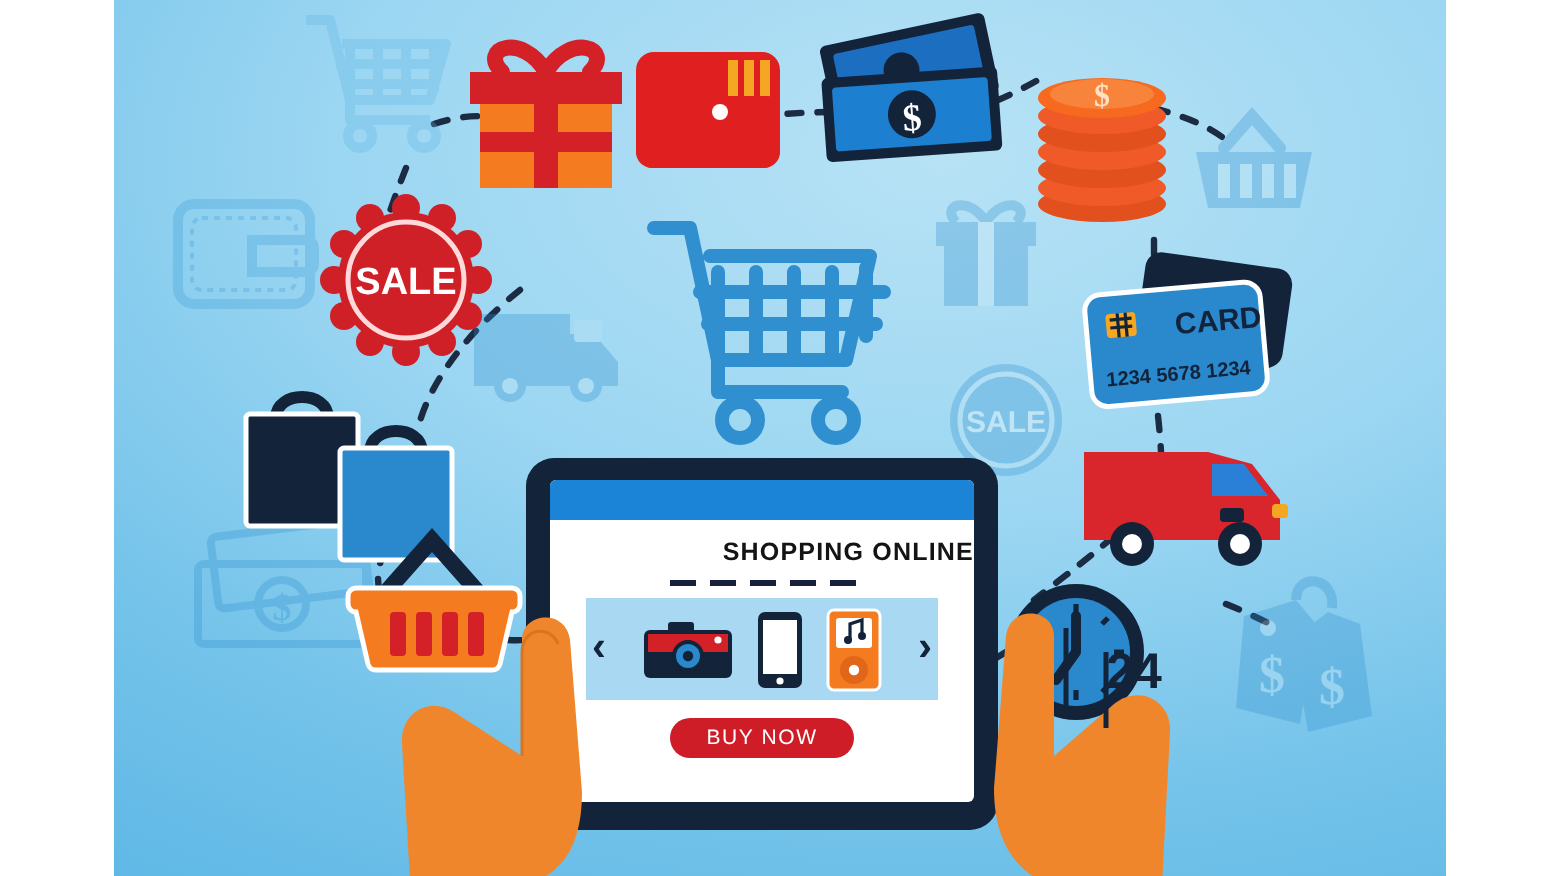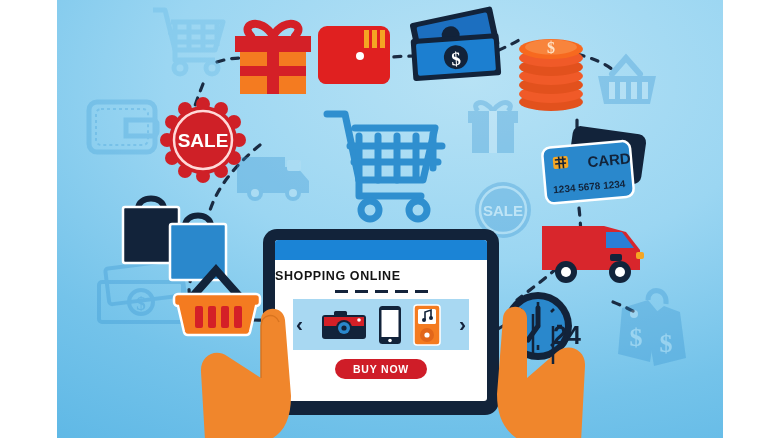--- a/index.html
+++ b/index.html
@@ -14,28 +14,28 @@
   #links{position:absolute;left:0;top:0;width:666px;height:438px;}
 
   
   .ghost{opacity:.30;}
 
   
   #tablet{position:absolute;left:206px;top:229px;width:236px;height:186px;}
   .tab-body{position:absolute;inset:0;background:#12233a;border-radius:14px;}
   .tab-screen{position:absolute;left:12px;top:11px;right:12px;bottom:14px;background:#ffffff;border-radius:3px;overflow:hidden;}
   .tab-topbar{height:20px;background:#1b84d6;}
-  .shop-title{text-align:left;font-weight:bold;color:#141414;font-size:12.5px;letter-spacing:.6px;margin-top:9px;}
+  .shop-title{text-align:right;font-weight:bold;color:#141414;font-size:12.5px;letter-spacing:.6px;margin-top:9px;}
   .dashrow{display:flex;justify-content:center;gap:7px;margin-top:7px;}
   .dashrow i{display:block;width:13px;height:3px;background:#14233b;}
   .carousel{position:relative;margin:6px 18px 0 18px;height:51px;background:#a8d8f2;display:flex;align-items:center;justify-content:center;gap:11px;}
   .arrow{position:absolute;top:14px;font-size:21px;color:#14233b;font-weight:bold;line-height:1;}
   .arrow.l{left:3px;} .arrow.r{right:3px;}
   .buynow{margin:9px auto 0 auto;width:92px;height:20px;background:#cf1d28;border-radius:10px;color:#fff;
-          font-size:10.5px;font-weight:bold;letter-spacing:.8px;display:flex;align-items:center;justify-content:center;}
+          font-size:10.5px;font-weight:normal;letter-spacing:.8px;display:flex;align-items:center;justify-content:center;}
   
   .hand{position:absolute;}
 </style>
 </head>
 <body>
 
 <div id="stage">
 
   <div id="art">
 

